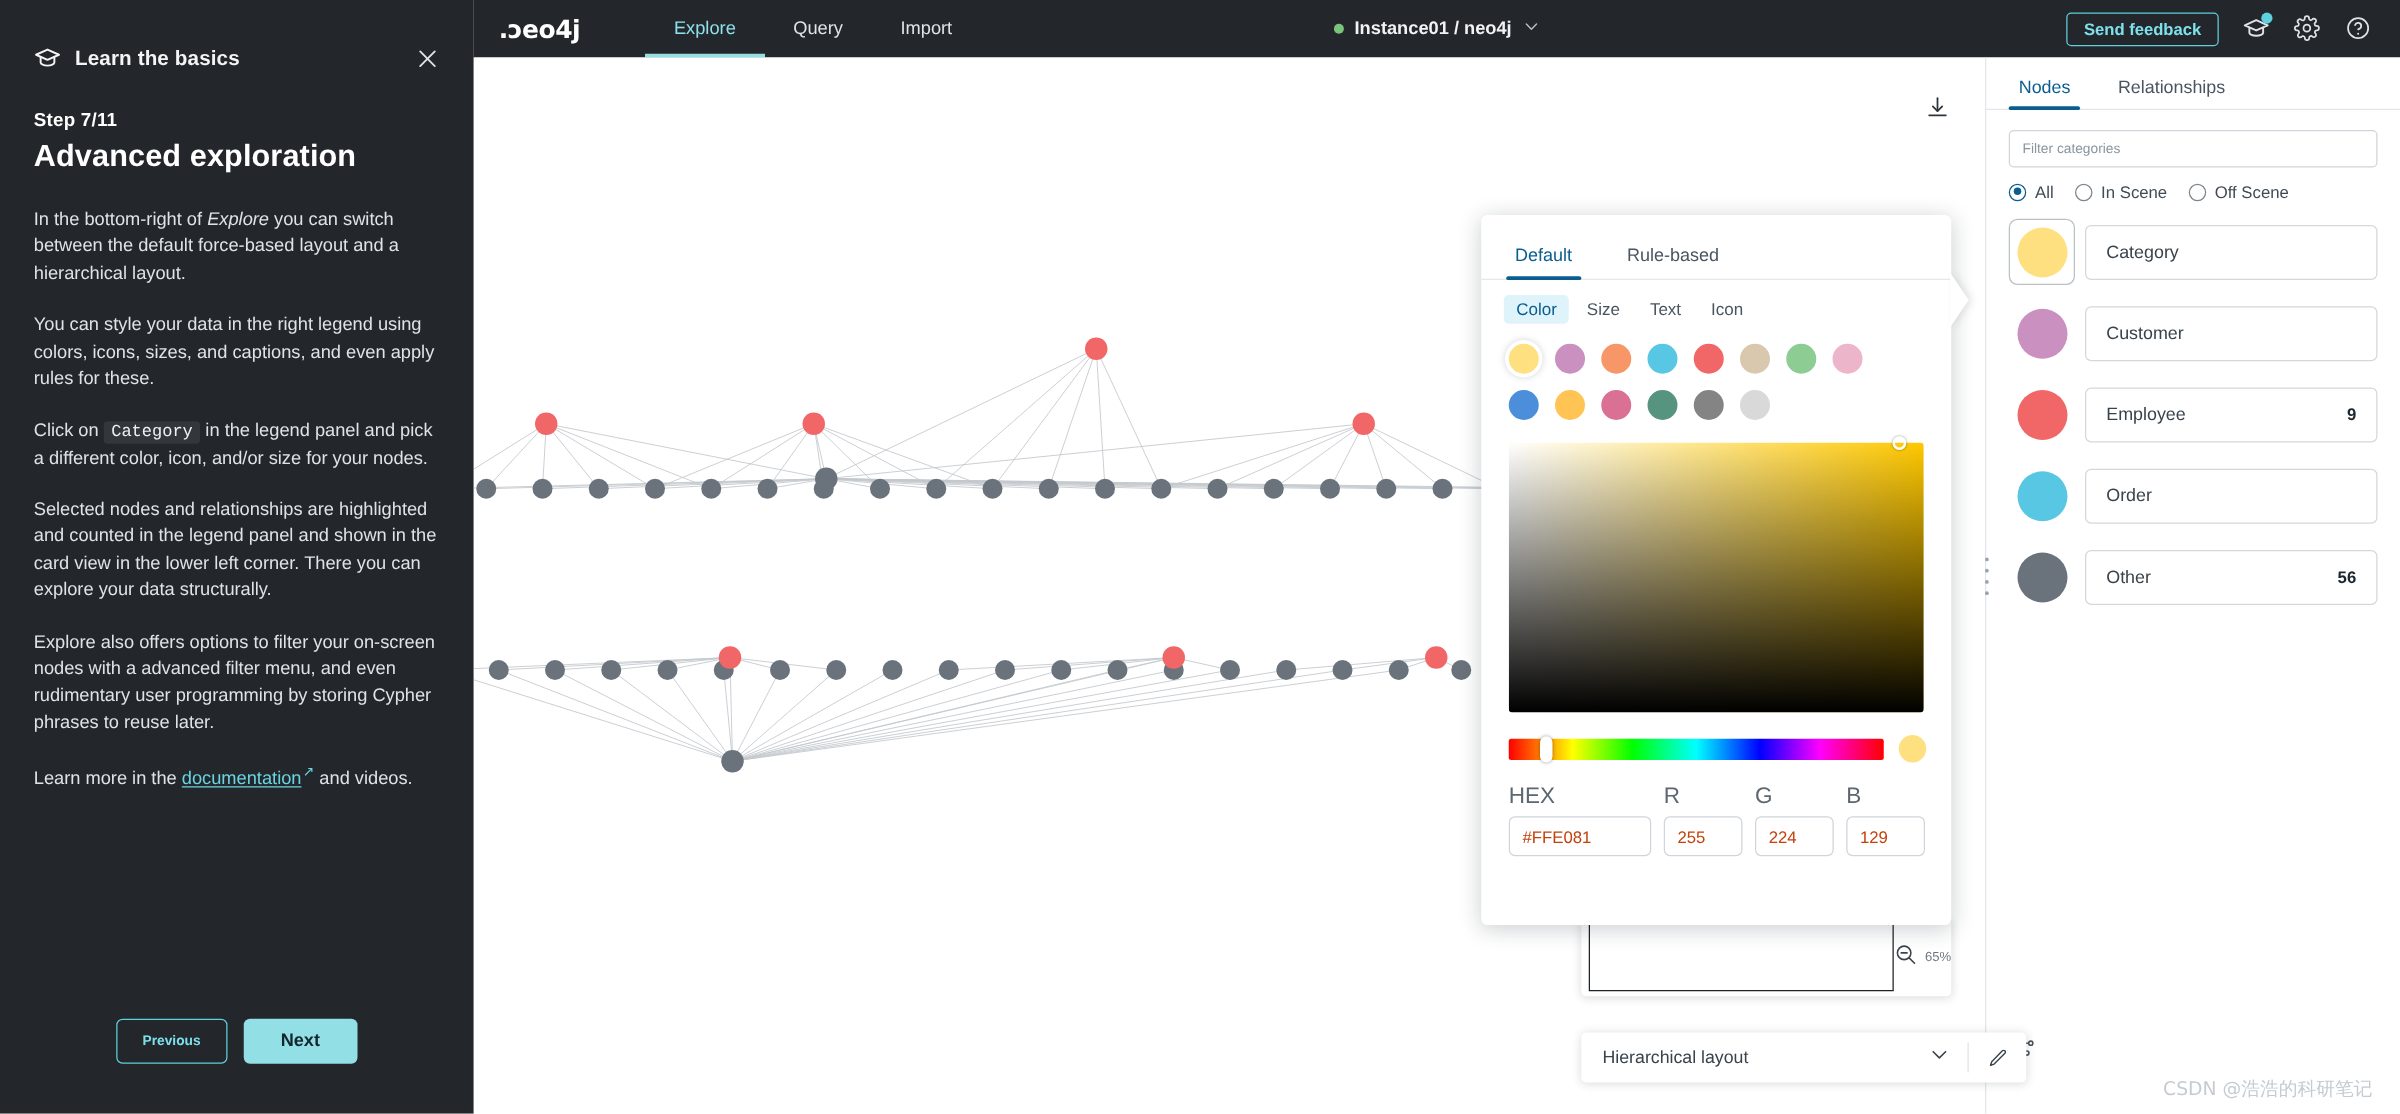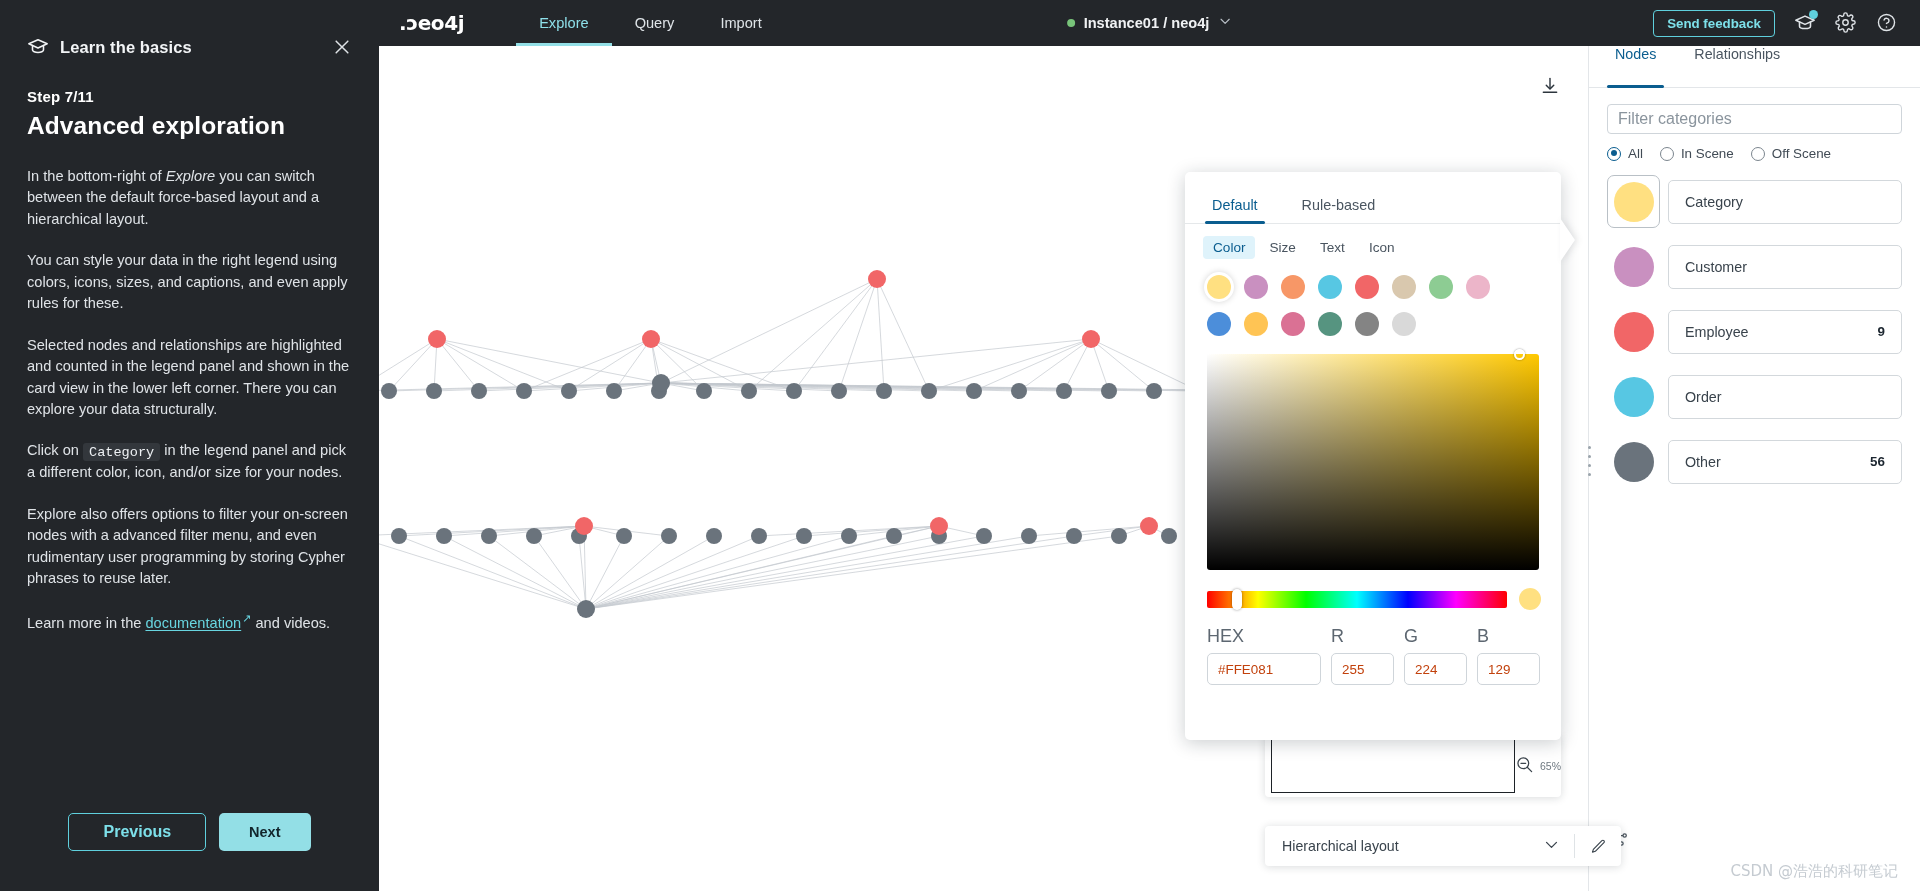--- a/index.html
+++ b/index.html
@@ -49,21 +49,21 @@
   }
   .ext-arrow { font-size: 11px; color: #68d5e0; vertical-align: super; margin-left: 1px;}
   .tut-footer {
     margin-top: auto;
     display: flex; gap: 13px; justify-content: center;
     padding-bottom: 40px;
   }
   .btn-prev {
     border: 1px solid #5fd0dd; color: #7de0ea;
     background: transparent; border-radius: 5px;
-    padding: 9px 34px; font-size: 16px; font-weight: 700;
+    padding: 9px 20px; font-size: 11px; font-weight: 700;
     cursor: pointer; font-family: inherit;
   }
   .btn-next {
     border: none; background: #93dfe6; color: #12262c;
     border-radius: 5px; padding: 10px 30px;
     font-size: 14.5px; font-weight: 700; cursor: pointer; font-family: inherit;
   }
 
   
   .topbar {
@@ -125,35 +125,35 @@
   .drag-handle i { display:block; width:3px; height:3px; border-radius:50%; background:#9aa3ab; }
 
   
   .legend {
     position: absolute; left: 1588px; top: 46px;
     width: 332px; height: 845px;
     background: #ffffff; border-left: 1px solid #e3e6e9;
   }
   .legend-tabs {
     display: flex; gap: 0; padding: 0 18px;
-    border-bottom: 1px solid #e3e6e9; height: 42px; 
+    border-bottom: 1px solid #e3e6e9; height: 42px; align-items: flex-end;
   }
   .ltab {
     font-size: 14.3px; color: #4a5560; padding: 0 8px 9px 8px;
     margin-right: 22px; cursor: pointer; position: relative;
   }
   .ltab.active { color: #0a5d8f; font-weight: 400; }
   .ltab.active::after {
     content:""; position:absolute; left:0; right:0; bottom:-1px;
     height: 3px; background:#0a5d8f; border-radius:2px;
   }
   .filter-wrap { padding: 16px 18px 0 18px; }
   .filter-input {
     width: 100%; height: 30px; border: 1px solid #cfd5da;
-    border-radius: 4px; padding: 0 10px; font-size: 16px;
+    border-radius: 4px; padding: 0 10px; font-size: 11px;
     color: #5b6670; font-family: inherit; outline: none;
   }
   .filter-input::placeholder { color: #8a949d; }
   .radios { display: flex; align-items: center; gap: 8px; padding: 12px 18px 0 18px; }
   .radio { display: flex; align-items: center; gap: 7px; cursor: pointer; margin-right: 9px;}
   .rc { width: 14px; height: 14px; border-radius: 50%; border: 1.6px solid #7b858e; position: relative; }
   .rc.on { border-color: #0a5d8f; }
   .rc.on::after {
     content:""; position:absolute; left:2.5px; top:2.5px; width:6px; height:6px;
     border-radius:50%; background:#0a5d8f;
@@ -296,23 +296,23 @@
 
     <div class="tut-body">
       <div class="tut-step">Step 7/11</div>
       <div class="tut-title">Advanced exploration</div>
 
       <div class="tut-paras">
         <p class="tut-p"><span>In the bottom-right of </span><em>Explore</em><span> you can switch between the default force-based layout and a hierarchical layout.</span></p>
 
         <p class="tut-p">You can style your data in the right legend using colors, icons, sizes, and captions, and even apply rules for these.</p>
 
+        <p class="tut-p"><span>Click on </span><code class="inline">Category</code><span> in the legend panel and pick a different color, icon, and/or size for your nodes.</span></p>
+
         <p class="tut-p">Selected nodes and relationships are highlighted and counted in the legend panel and shown in the card view in the lower left corner. There you can explore your data structurally.</p>
-
-        <p class="tut-p"><span>Click on </span><code class="inline">Category</code><span> in the legend panel and pick a different color, icon, and/or size for your nodes.</span></p>
 
         <p class="tut-p">Explore also offers options to filter your on-screen nodes with a advanced filter menu, and even rudimentary user programming by storing Cypher phrases to reuse later.</p>
 
         <p class="tut-p"><span>Learn more in the </span><a class="doc-link" href="#">documentation</a><span class="ext-arrow">↗</span><span> and videos.</span></p>
       </div>
     </div>
 
     <div class="tut-footer">
       <button class="btn-prev">Previous</button>
       <button class="btn-next">Next</button>

